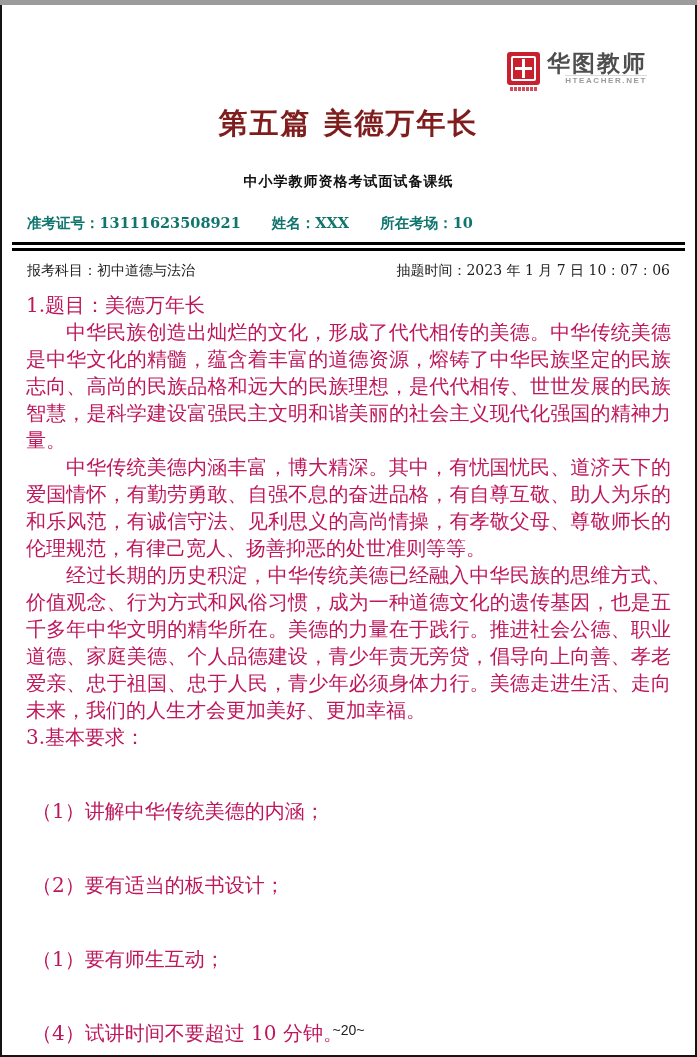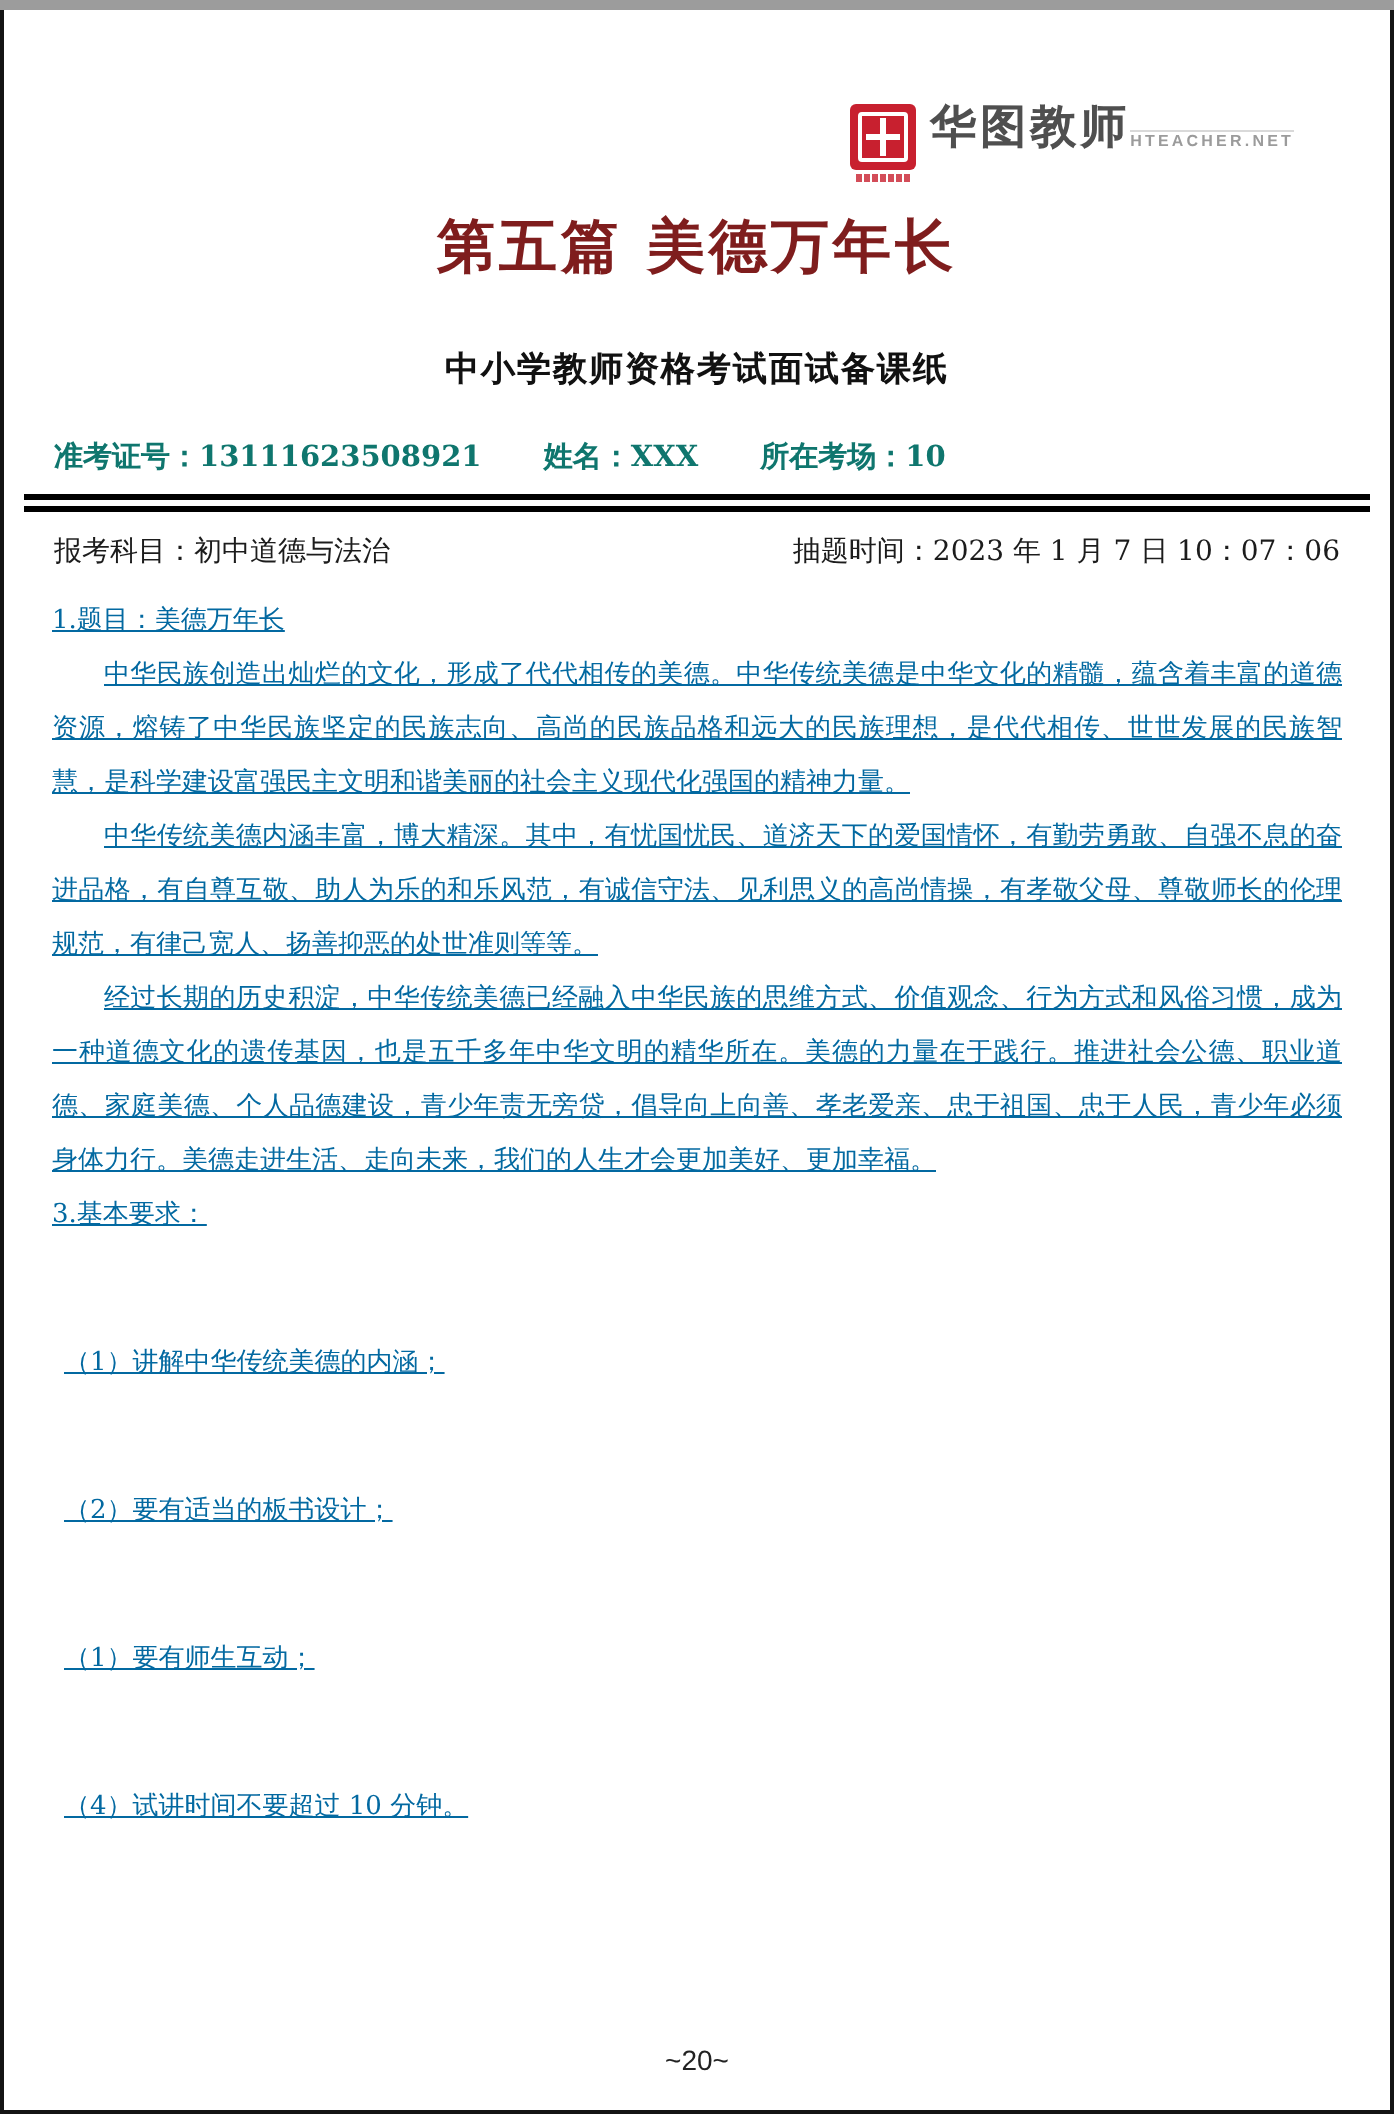--- a/index.html
+++ b/index.html
@@ -66,21 +66,21 @@
     left: 2px; right: 2px; top: 50%;
     height: 3px; margin-top: -1.5px;
     background: #ffffff;
   }
   .logo-caption {
     margin-top: 2px;
     width: 28px; height: 4px;
     background: repeating-linear-gradient(90deg, #c8202f 0 3px, #fff 3px 4px);
     opacity: .8;
   }
-  .logo-text { display: flex; flex-direction: row; align-items: flex-end; }
+  .logo-text { display: flex; flex-direction: column; align-items: flex-end; }
   .logo-brand {
     font-family: "Liberation Sans", sans-serif;
     font-size: 23px;
     font-weight: bold;
     color: #4f4f4f;
     letter-spacing: 2px;
     line-height: 1;
   }
   .logo-domain {
     font-family: "Liberation Sans", sans-serif;
@@ -99,21 +99,21 @@
     text-align: center;
     font-size: 29px;
     font-weight: bold;
     color: #7f1d1d;
     letter-spacing: 2px;
   }
   .doc-subtitle {
     margin: 0;
     padding-top: 29px;
     text-align: center;
-    font-size: 17px;
+    font-size: 14px;
     font-weight: bold;
     color: #111;
     letter-spacing: 1px;
   }
   
   .candidate-line {
     margin-top: 23px;
     font-size: 14.5px;
     font-weight: bold;
     color: #0f766e;
@@ -131,26 +131,25 @@
     display: flex;
     justify-content: space-between;
     font-size: 14px;
     color: #1c1c1c;
     padding: 0 2px;
     text-align: center;
   }
   
   .doc-body {
     margin-top: 12px;
-    font-size: 13px;
+    font-size: 20px;
     line-height: 27px;
     text-align: justify;
-    color: #0369a1;
+    color: #be185d;
     padding: 0 1px;
-    text-decoration: underline;
   }
   .doc-body .item-line { }
   .doc-body p.para {
     margin: 0;
     text-indent: 2em;
   }
   .req-line { padding-left: 6px; margin-top: 47px; }
   .page-footer {
     position: absolute;
     bottom: 17px;

